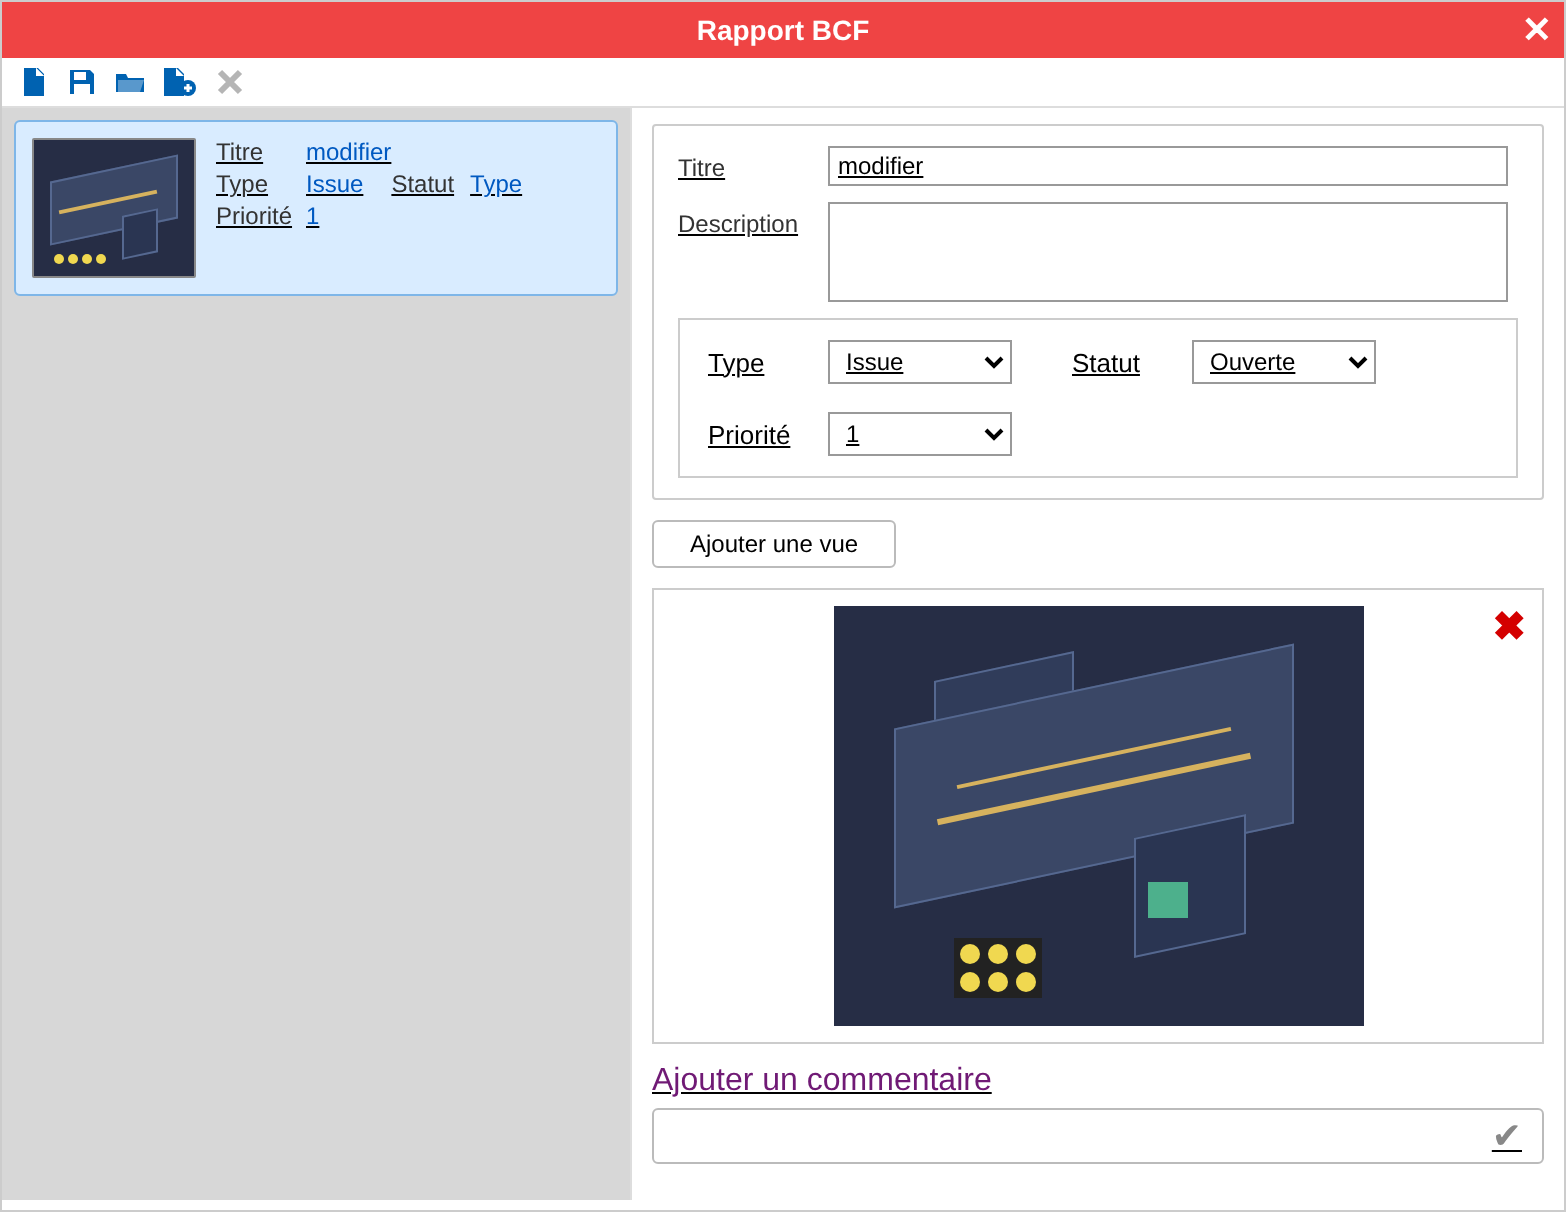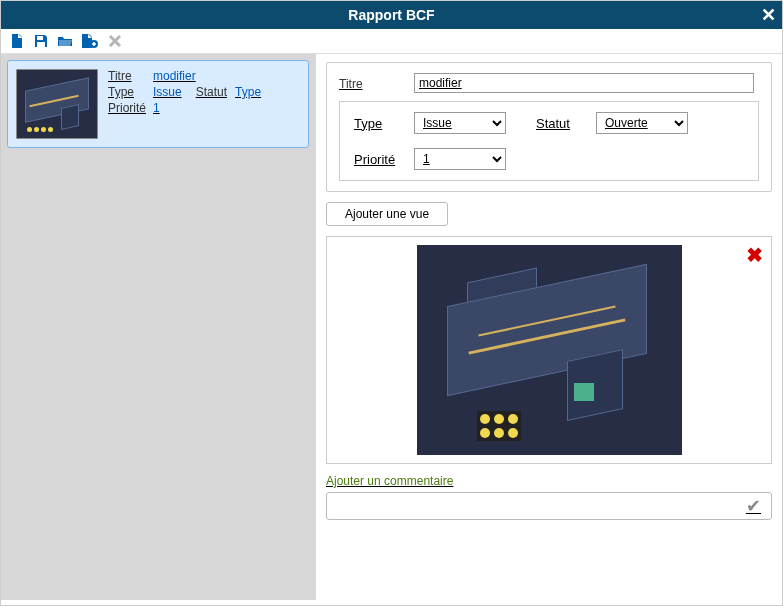--- a/index.html
+++ b/index.html
@@ -6,21 +6,21 @@
     body {
       font-family: Arial, sans-serif;
       font-size: 13px;
       background: #fff;
       width: 783px;
       height: 606px;
       overflow: hidden;
       border: 1px solid #ccc;
     }
     .titlebar {
-      background: #0c4a6e;
+      background: #ef4444;
       color: #fff;
       height: 28px;
       display: flex;
       align-items: center;
       justify-content: center;
       position: relative;
       font-weight: bold;
       font-size: 14px;
     }
     .titlebar .close {
@@ -194,22 +194,22 @@
       position: absolute;
       right: 8px;
       top: 6px;
       color: #d40000;
       font-weight: bold;
       font-size: 20px;
       cursor: pointer;
     }
     .comment-label {
       margin-top: 10px;
-      font-size: 12px;
-      color: #4d7c0f;
+      font-size: 16px;
+      color: #701a75;
     }
     .comment-box {
       border: 1px solid #bbb;
       border-radius: 3px;
       margin-top: 4px;
       height: 28px;
       display: flex;
       align-items: center;
       justify-content: flex-end;
       padding: 0 10px;
@@ -317,20 +317,24 @@
       </div>
     </div>
   </div>
 
   <div class="right-panel">
     <div class="form-block">
       <div class="form-row">
         <span class="flabel">Titre</span>
         <input type="text" class="title-input" value="modifier" style="">
       </div>
+      <div class="form-row">
+        <span class="flabel">Description</span>
+        <textarea class="desc-input" style=""></textarea>
+      </div>
       <div class="inner-block">
         <div class="type-row">
           <span class="flabel">Type</span>
           <select>
             <option>Issue</option>
           </select>
           <span class="flabel" style="margin-left:18px;">Statut</span>
           <select>
             <option>Ouverte</option>
           </select>

